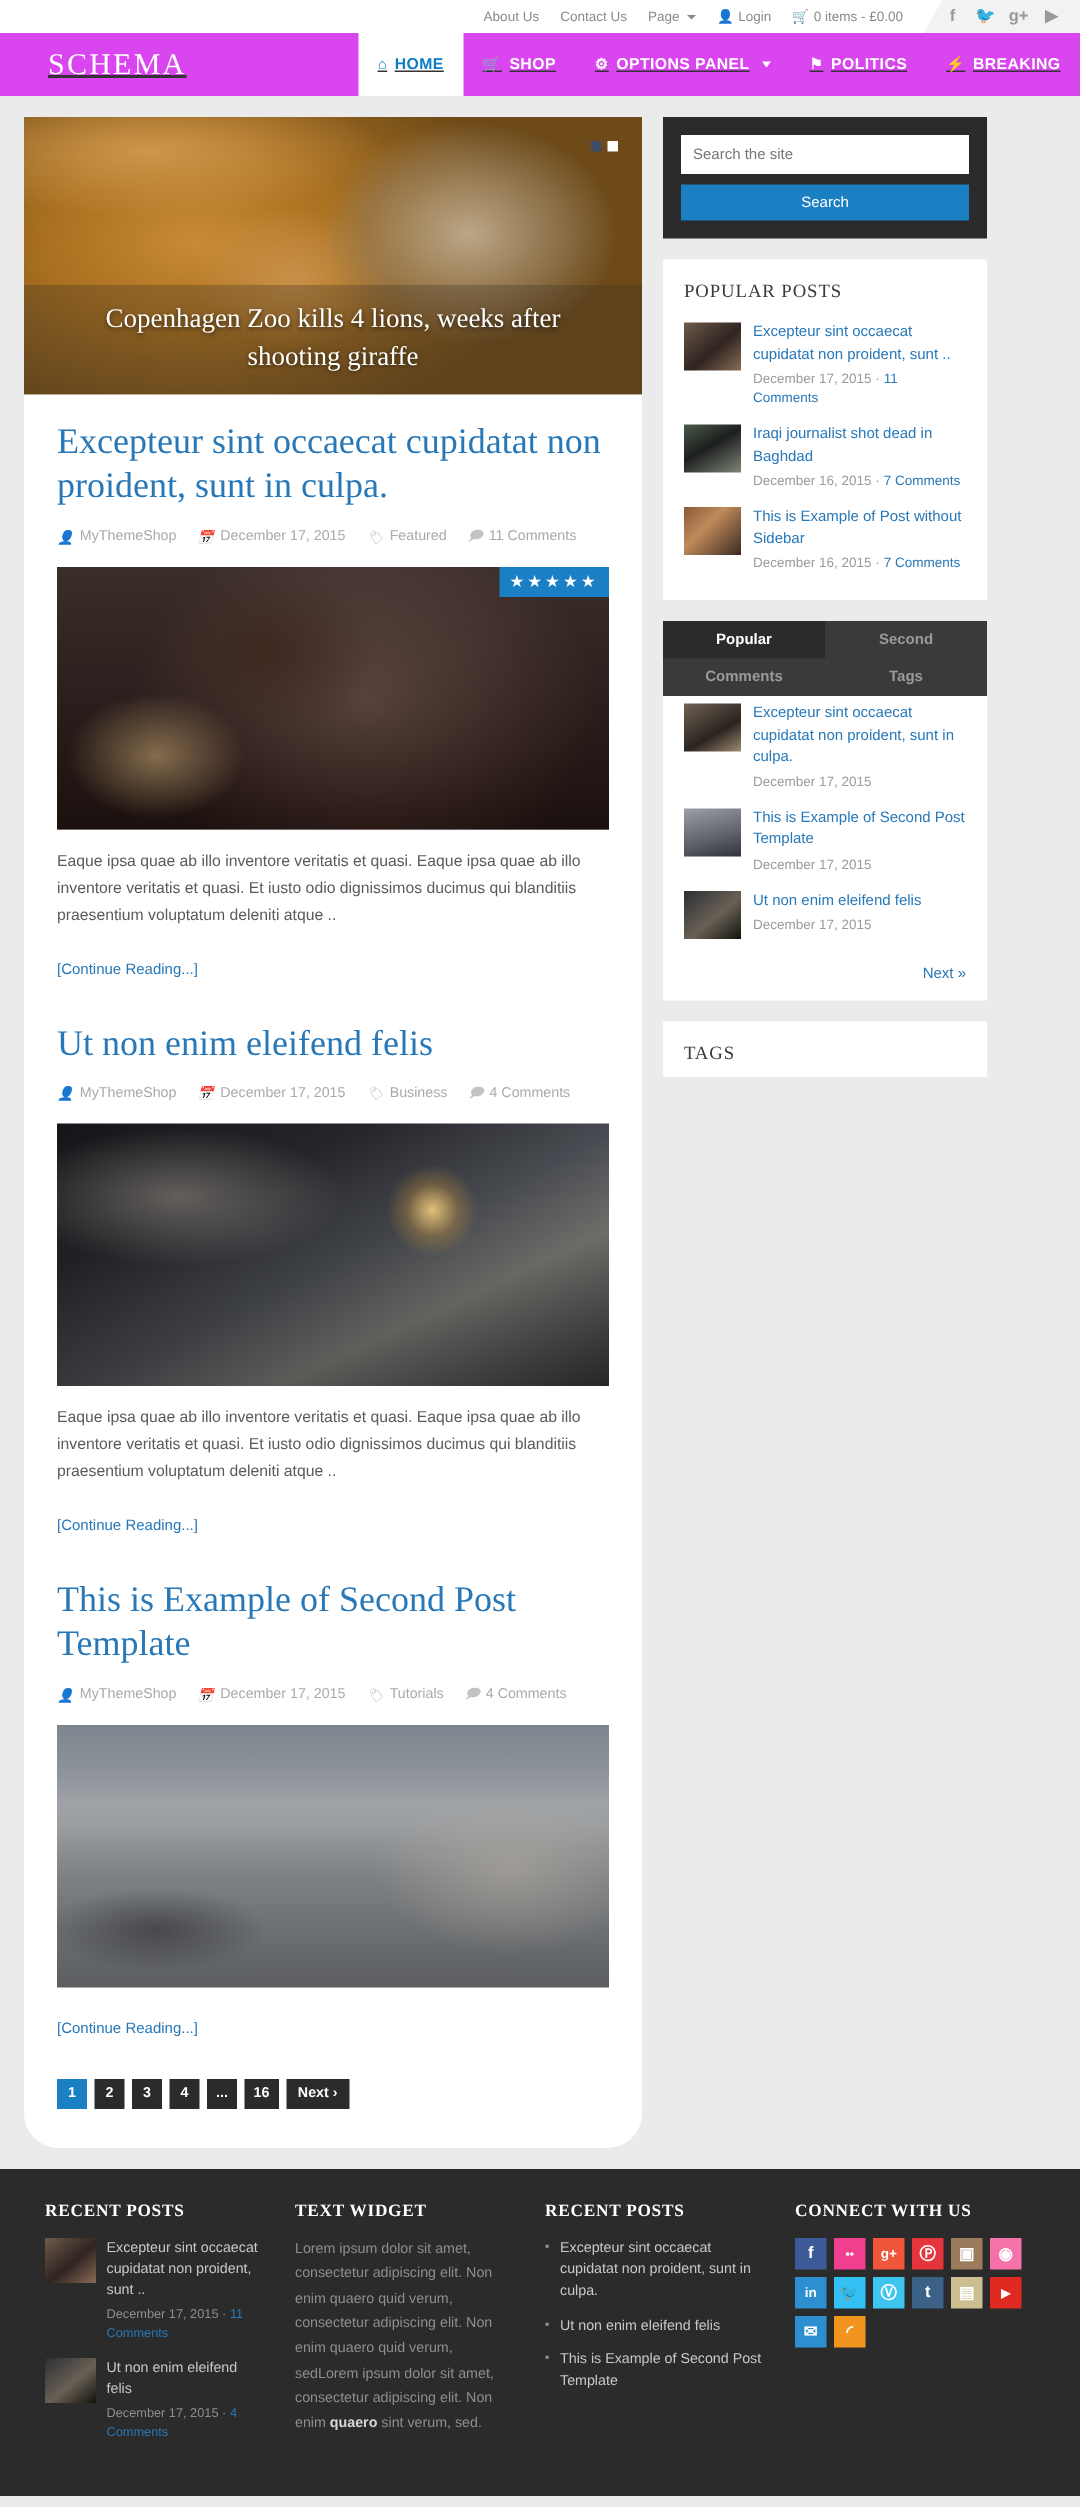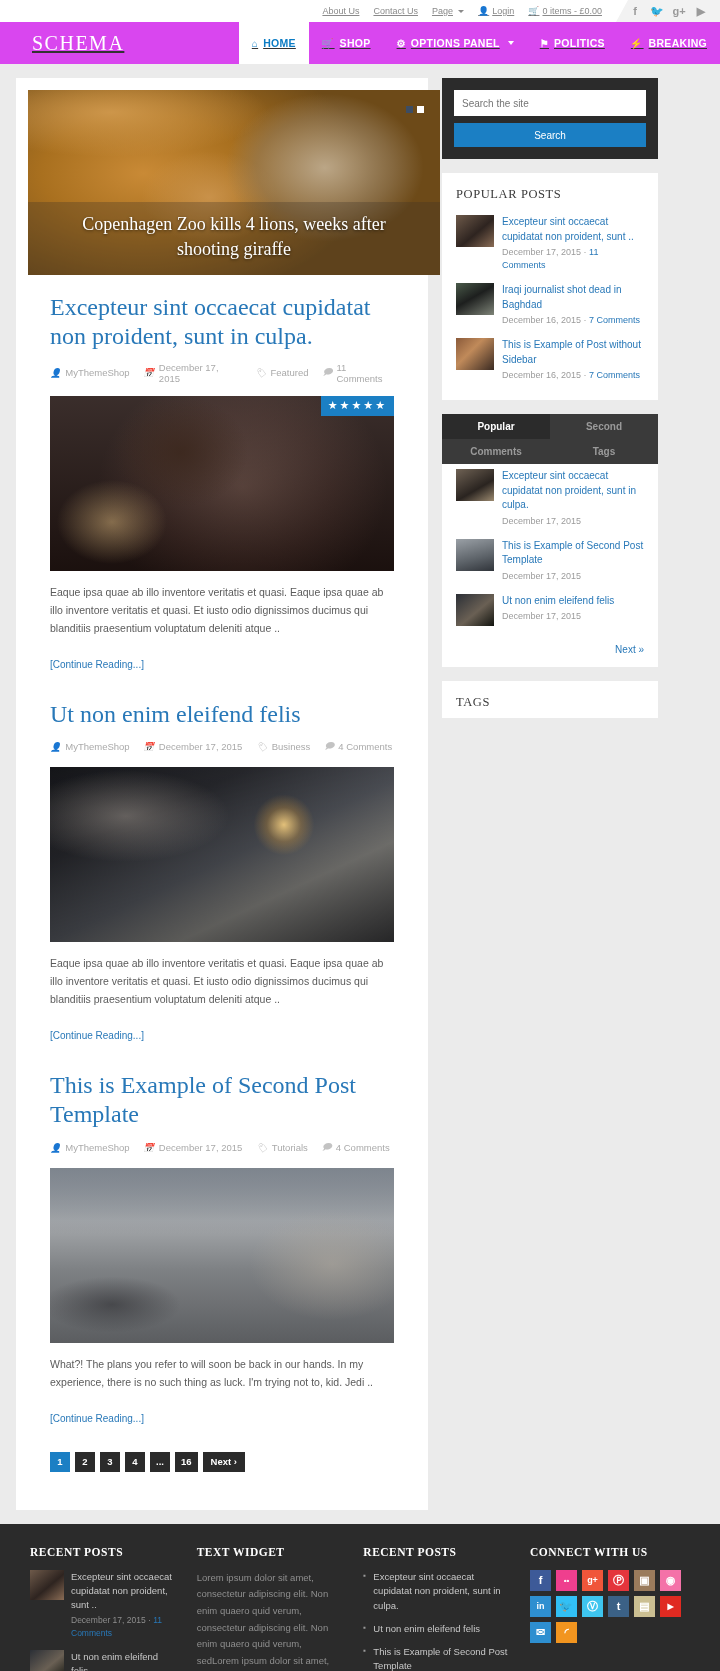--- a/index.html
+++ b/index.html
@@ -16,21 +16,21 @@
   
   .topbar {
     height: 22px;
     background: #ffffff;
     display: flex;
     align-items: center;
     justify-content: flex-end;
     padding-right: 0;
     position: relative;
   }
-  .topnav { display: flex; align-items: center; gap: 14px; font-size: 9px; color: #8a8a8a; text-decoration: underline; }
+  .topnav { display: flex; align-items: center; gap: 14px; font-size: 9px; color: #8a8a8a; }
   .topnav .titem { display: flex; align-items: center; gap: 3px; white-space: nowrap; }
   .topnav .caret {
     width: 0; height: 0; border-left: 3px solid transparent;
     border-right: 3px solid transparent; border-top: 3px solid #8a8a8a;
     display: inline-block; margin-left: 2px;
   }
   .topsocial {
     display: flex; align-items: center; gap: 0;
     background: #f2f2f2; height: 22px; margin-left: 14px;
     padding: 0 8px;
@@ -77,21 +77,21 @@
   }
   .mainnav .navitem .ico { font-size: 10px; }
   .mainnav .navitem .caret2 {
     width: 0; height: 0; border-left: 3px solid transparent;
     border-right: 3px solid transparent; border-top: 4px solid #fff;
     margin-left: 3px;
   }
 
   
   .wrap { display: flex; padding: 14px 16px 0 16px; gap: 14px; align-items: flex-start; }
-  .content { width: 412px; background: #fff; padding: 12px; }
+  .content { width: 412px; background: #fff; padding: 0; border-radius: 23px; }
   .sidebar { width: 216px; }
 
   
   .slider { position: relative; width: 412px; height: 185px; overflow: hidden; }
   .slider .photo {
     position: absolute; inset: 0;
     background:
       radial-gradient(ellipse 55% 70% at 28% 45%, #c98a36 0%, #a9701f 45%, #6d4a18 100%),
       linear-gradient(to bottom, #8d8b3c 0%, #9a9a43 35%, #7a6b2c 100%);
   }
@@ -392,21 +392,20 @@
           <span class="m">
               <i class="gl">🏷</i>
               <span>Tutorials</span>
             </span>
           <span class="m">
               <i class="gl">🗩</i>
               <span>4 Comments</span>
             </span>
         </div>
         <div class="thumb t3"></div>
-        <p class="excerpt">What?! The plans you refer to will soon be back in our hands. In my experience, there is no such thing as luck. I'm trying not to, kid. Jedi ..</p>
         <a class="more">[Continue Reading...]</a>
       </article>
 
       <div class="pagination">
         <a class="cur">1</a>
         <a>2</a>
         <a>3</a>
         <a>4</a>
         <a>...</a>
         <a>16</a>

